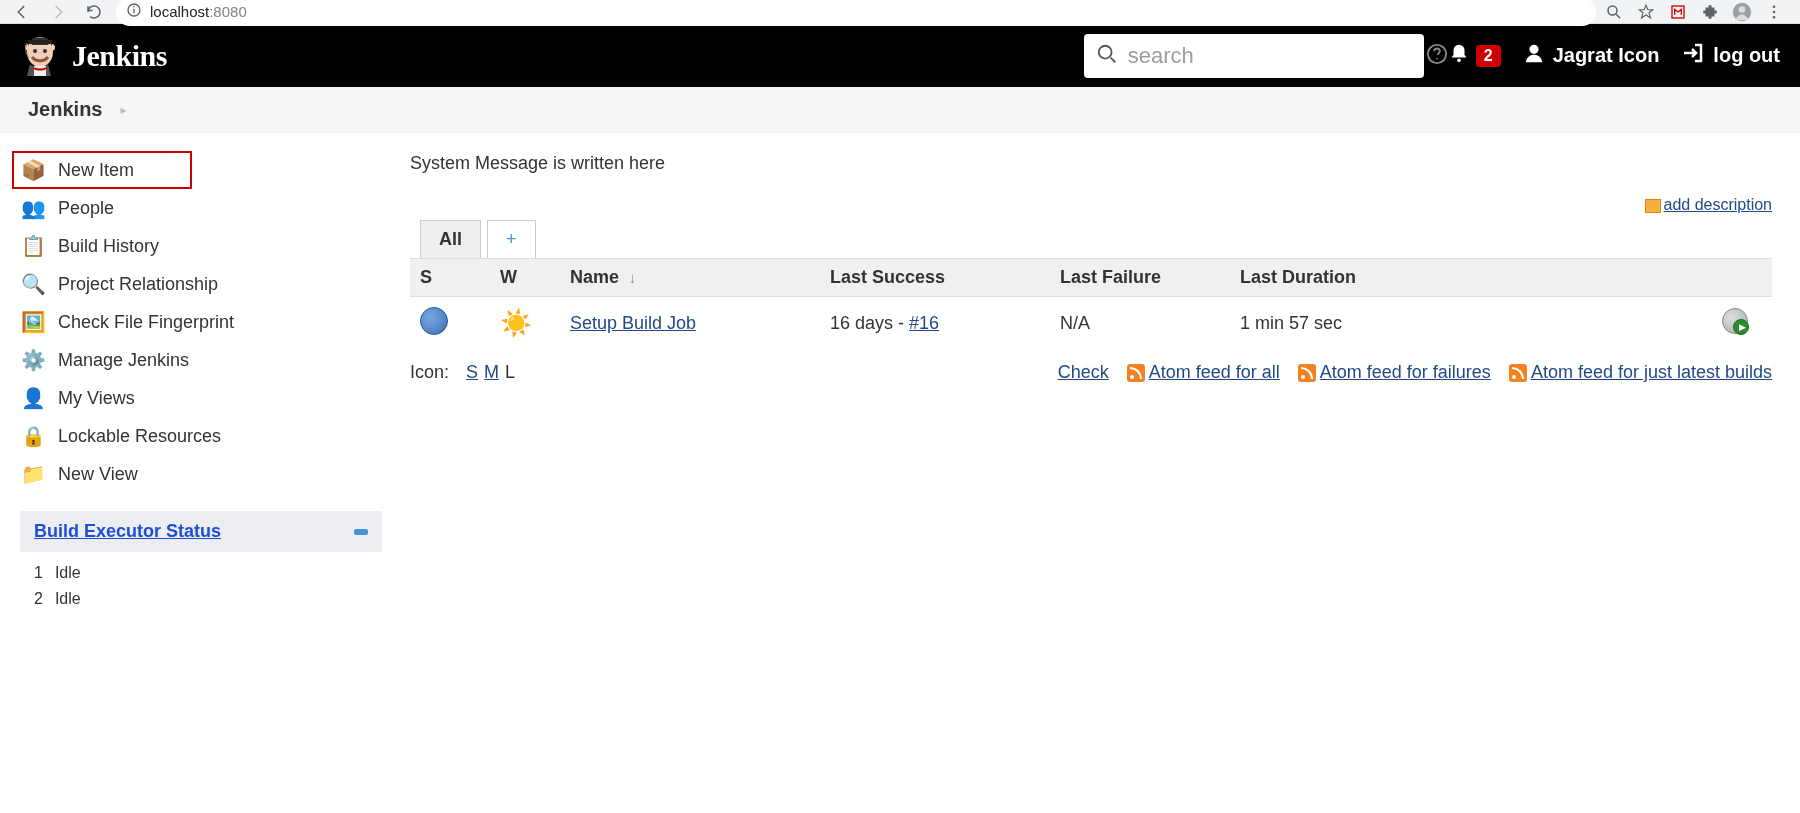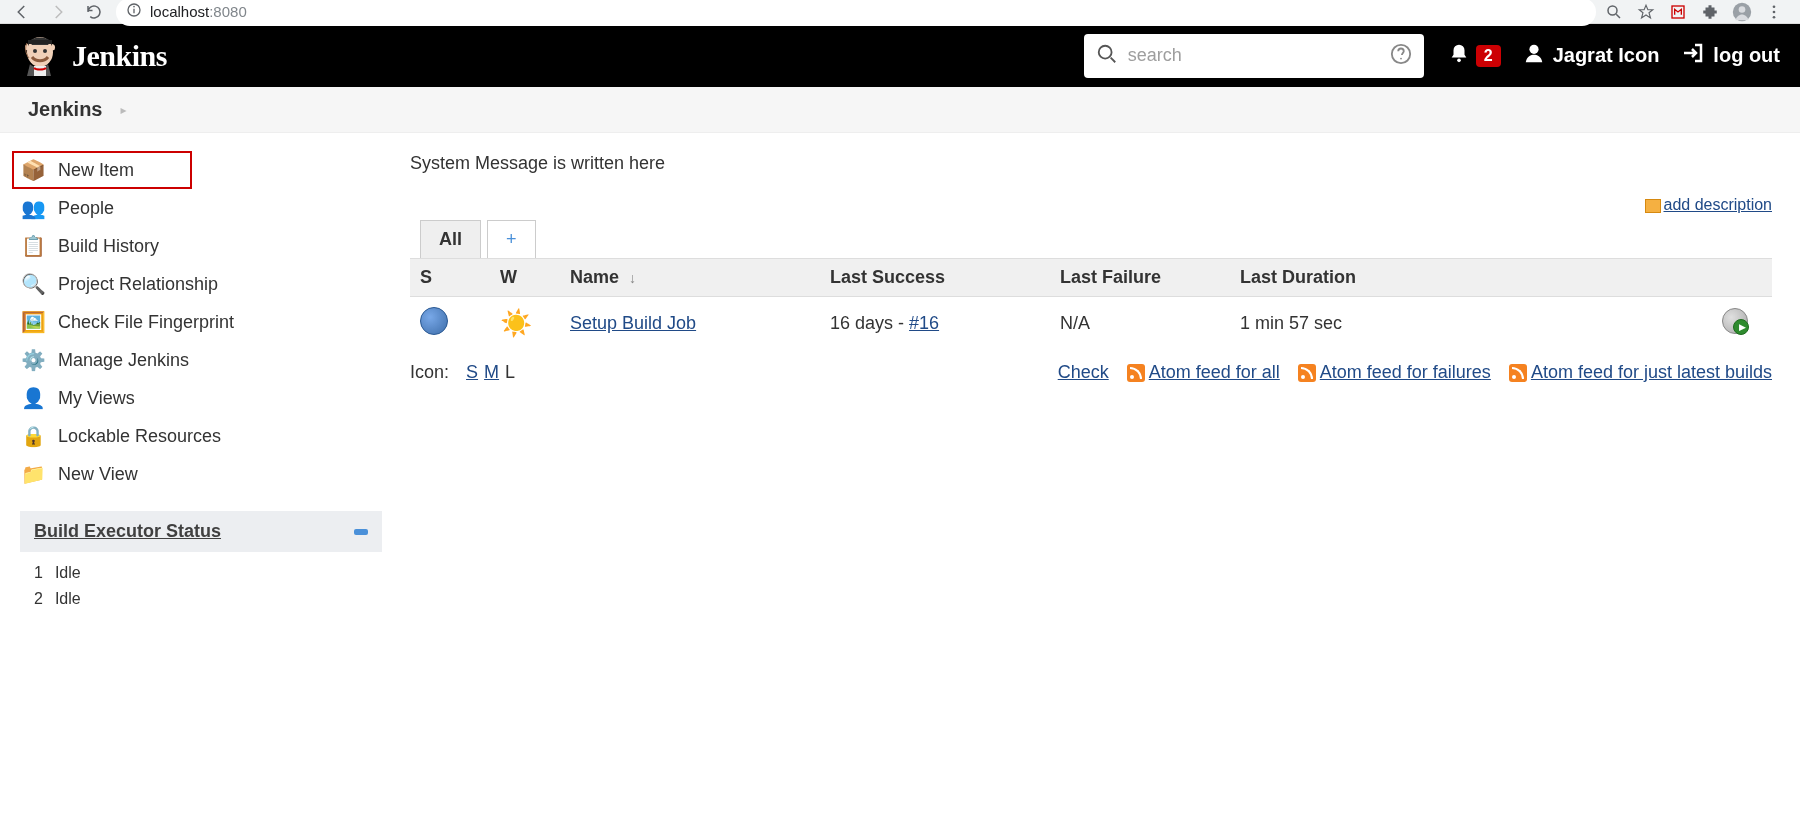--- a/index.html
+++ b/index.html
@@ -15,21 +15,21 @@
   .url-bar .port { color: #80868b; }
   .chrome-right { display: flex; align-items: center; gap: 12px; color: #5f6368; padding-right: 8px; }
   .chrome-right .icon-slot { width: 20px; height: 20px; display:flex;align-items:center;justify-content:center; }
 
   
   .jenkins-header { background: #000; height: 63px; display: flex; align-items: center; padding: 0 20px; color: #fff; }
   .jenkins-logo { display: flex; align-items: center; gap: 12px; font-family: Georgia, serif; font-weight: bold; font-size: 30px; letter-spacing: -0.5px; }
   .jenkins-logo-img { width: 40px; height: 44px; }
   .header-spacer { flex: 1; }
   .search-box { background: #fff; border-radius: 4px; width: 340px; height: 44px; display: flex; align-items: center; padding: 0 12px; gap: 10px; }
-  .search-box input { border: none; outline: none; flex: 1; font-size: 18px; color: #333; background: transparent; }
+  .search-box input { border: none; outline: none; flex: 1; font-size: 22px; color: #333; background: transparent; }
   .search-box input::placeholder { color: #9e9e9e; }
   .header-actions { display: flex; align-items: center; gap: 22px; margin-left: 24px; font-size: 20px; font-weight: bold; }
   .notif-group { display: flex; align-items: center; gap: 6px; }
   .notif-badge { background: #cc0003; color: #fff; border-radius: 4px; padding: 2px 8px; font-size: 16px; font-weight: bold; }
   .user-group, .logout-group { display: flex; align-items: center; gap: 8px; cursor: pointer; }
 
   
   .breadcrumb-bar { background: #f6f6f6; height: 46px; display: flex; align-items: center; padding: 0 28px; border-bottom: 1px solid #eee; }
   .breadcrumb-bar a { color: #333; text-decoration: none; font-size: 20px; font-weight: bold; }
   .breadcrumb-sep { margin: 0 18px; color: #bbb; font-size: 12px; }
@@ -41,21 +41,21 @@
 
   
   .tasks { list-style: none; }
   .tasks li { display: flex; align-items: center; gap: 12px; padding: 7px 10px; font-size: 18px; cursor: pointer; }
   .tasks li.highlighted { border: 2px solid #c00; padding: 5px 8px; width: 180px; }
   .task-icon { width: 24px; height: 24px; display:flex;align-items:center;justify-content:center; font-size: 20px; }
 
   
   .side-widget { margin: 18px 8px 0 8px; }
   .pane-header { background: #eceef1; display: flex; justify-content: space-between; align-items: center; padding: 10px 14px; font-weight: bold; font-size: 18px; }
-  .pane-header a { color: #404040; }
+  .pane-header a { color: #1d4ed8; }
   .collapse-icon { width: 14px; height: 6px; background: #4a90d9; border-radius: 2px; }
   .pane-content { background:#fff; padding: 8px 14px; font-size: 16px; }
   .exec-row { display: flex; gap: 12px; padding: 4px 0; }
 
   
   .sys-msg { font-size: 18px; margin-bottom: 22px; color: #333; }
   .add-desc-row { text-align: right; margin-bottom: 6px; }
   .add-desc-row a { font-size: 16px; }
   .edit-icon-small { display:inline-block; width:16px; height:14px; background:#f5b041; border:1px solid #d68910; vertical-align:middle; margin-right:2px; }
 

